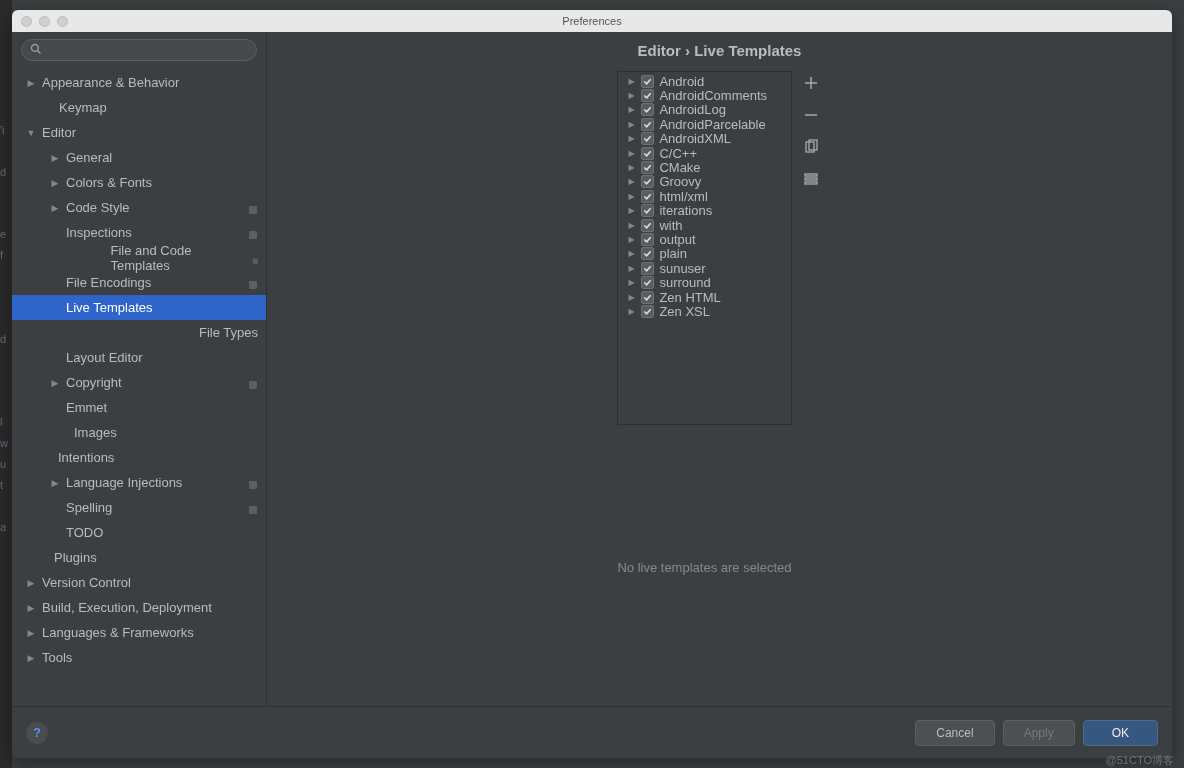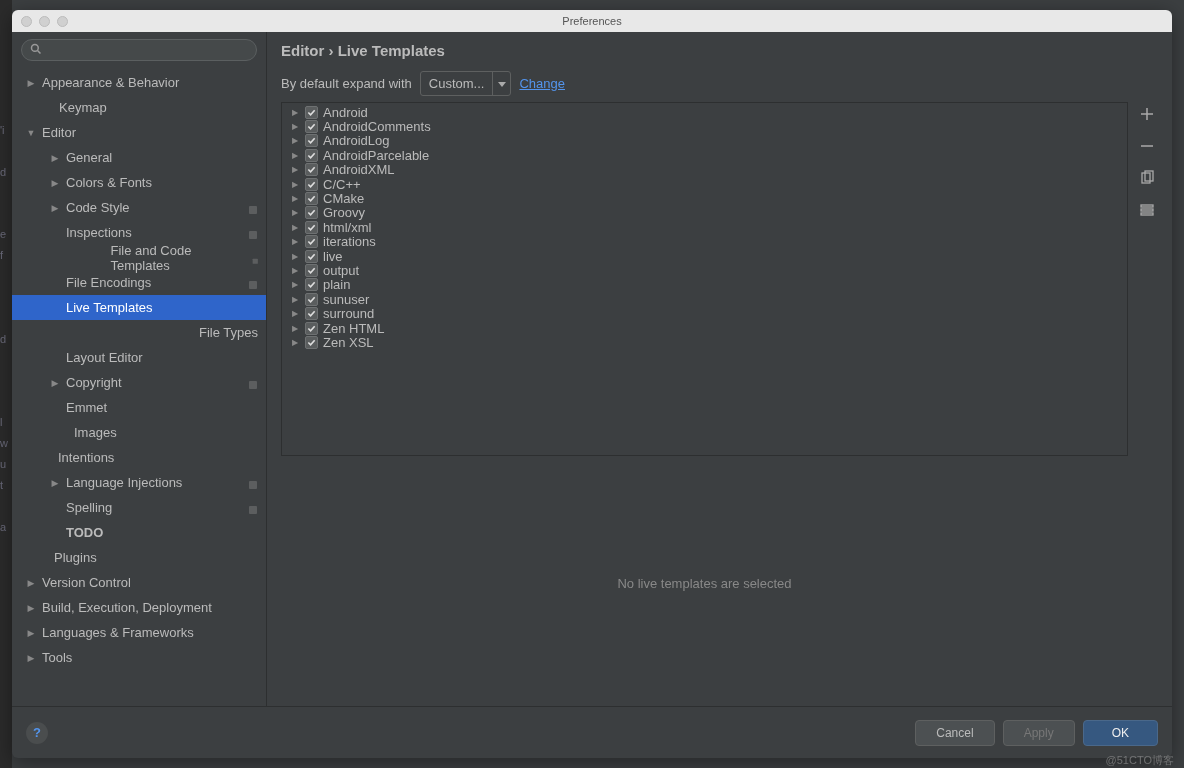--- a/index.html
+++ b/index.html
@@ -15,21 +15,21 @@
 .search-wrap { padding: 7px 9px; }
 .search { width: 100%; height: 22px; background: #45494a; border: 1px solid #5b5f60; border-radius: 11px; padding: 0 10px 0 24px; color: #bbb; font-size: 12px; outline: none; }
 .search-wrap { position: relative; }
 .search-icon { position: absolute; left: 18px; top: 11px; width: 12px; height: 12px; color: #999; }
 .tree { flex: 1; overflow-y: auto; font-size: 13px; color: #bbbbbb; padding-top: 2px; }
 .node { display: flex; align-items: center; height: 25px; padding-right: 8px; cursor: default; }
 .node.selected { background: #2f65ca; color: #fff; }
 .arrow { width: 10px; display: inline-flex; justify-content: center; color: #888; font-size: 9px; }
 .node.selected .arrow { color: #fff; }
 .badge { margin-left: auto; width: 10px; height: 10px; opacity: 0.35; }
-.main { flex: 1; display: flex; flex-direction: column; padding: 10px 14px 0 14px; min-width: 0; }
+.main { flex: 1; display: flex; flex-direction: column; padding: 10px 14px 0 14px; min-width: 0; align-items: center; }
 .breadcrumb { color: #bbbbbb; font-size: 15px; font-weight: bold; margin-bottom: 12px; }
 .expand-row { display: flex; align-items: center; color: #bbb; font-size: 13px; gap: 8px; margin-bottom: 6px; }
 .combo { display: flex; align-items: center; border: 1px solid #5e6060; border-radius: 3px; height: 25px; background: #3c3f41; }
 .combo-text { padding: 0 8px; color: #bbb; font-size: 13px; }
 .combo-btn { width: 18px; height: 23px; border-left: 1px solid #5e6060; display: flex; align-items: center; justify-content: center; }
 .combo-btn svg { width: 8px; height: 8px; }
 .change-link { color: #5394ec; text-decoration: underline; font-size: 13px; cursor: pointer; }
 .content-row { flex: 1; display: flex; gap: 8px; min-height: 0; }
 .templates-box { flex: 1; display: flex; flex-direction: column; min-height: 0; }
 .template-list { height: 354px; background: #3c3f41; border: 1px solid #2d2f30; overflow-y: auto; font-size: 13px; color: #bbbbbb; padding: 2px 0; }
@@ -159,21 +159,21 @@
                 <rect x="1" y="1" width="8" height="8" rx="1"></rect>
               </svg></span>
           </div>
           <div class="node" style="padding-left: 38px;">
             <span class="arrow"></span>
             <span style="margin-left: 6px;">Spelling</span>
             <span class="badge"><svg viewBox="0 0 10 10" fill="#999">
                 <rect x="1" y="1" width="8" height="8" rx="1"></rect>
               </svg></span>
           </div>
-          <div class="node" style="padding-left: 38px; font-weight: bold;">
+          <div class="node" style="padding-left: 38px;">
             <span class="arrow"></span>
             <span style="margin-left: 6px;">TODO</span>
           </div>
           <div class="node" style="padding-left: 26px;">
             <span class="arrow"></span>
             <span style="margin-left: 6px;">Plugins</span>
           </div>
           <div class="node" style="padding-left: 14px;">
             <span class="arrow">▶</span>
             <span style="margin-left: 6px;">Version Control</span>
@@ -193,32 +193,20 @@
         </div>
     </div>
 
     <div class="main">
       <div class="breadcrumb">
         <span>Editor</span>
         <span> › </span>
         <span>Live Templates</span>
       </div>
 
-      <div class="expand-row">
-        <span>By default expand with</span>
-        <div class="combo">
-          <span class="combo-text">Custom...</span>
-          <span class="combo-btn">
-            <svg viewBox="0 0 8 8" fill="#aaa">
-                <polygon points="0,2 8,2 4,7"></polygon>
-              </svg>
-          </span>
-        </div>
-        <a class="change-link">Change</a>
-      </div>
 
       <div class="content-row">
         <div class="templates-box">
           <div class="template-list" id="template-list">
               <div class="trow">
                 <span class="arr">▶</span>
                 <span class="cb">
                   <svg viewBox="0 0 10 10" stroke="#ddd" stroke-width="1.8" fill="none">
                     <polyline points="1.5,5 4,7.5 8.5,2.5"></polyline>
                   </svg>
@@ -306,21 +294,21 @@
                 </span>
                 <span>iterations</span>
               </div>
               <div class="trow">
                 <span class="arr">▶</span>
                 <span class="cb">
                   <svg viewBox="0 0 10 10" stroke="#ddd" stroke-width="1.8" fill="none">
                     <polyline points="1.5,5 4,7.5 8.5,2.5"></polyline>
                   </svg>
                 </span>
-                <span>live</span>
+                <span>with</span>
               </div>
               <div class="trow">
                 <span class="arr">▶</span>
                 <span class="cb">
                   <svg viewBox="0 0 10 10" stroke="#ddd" stroke-width="1.8" fill="none">
                     <polyline points="1.5,5 4,7.5 8.5,2.5"></polyline>
                   </svg>
                 </span>
                 <span>output</span>
               </div>

